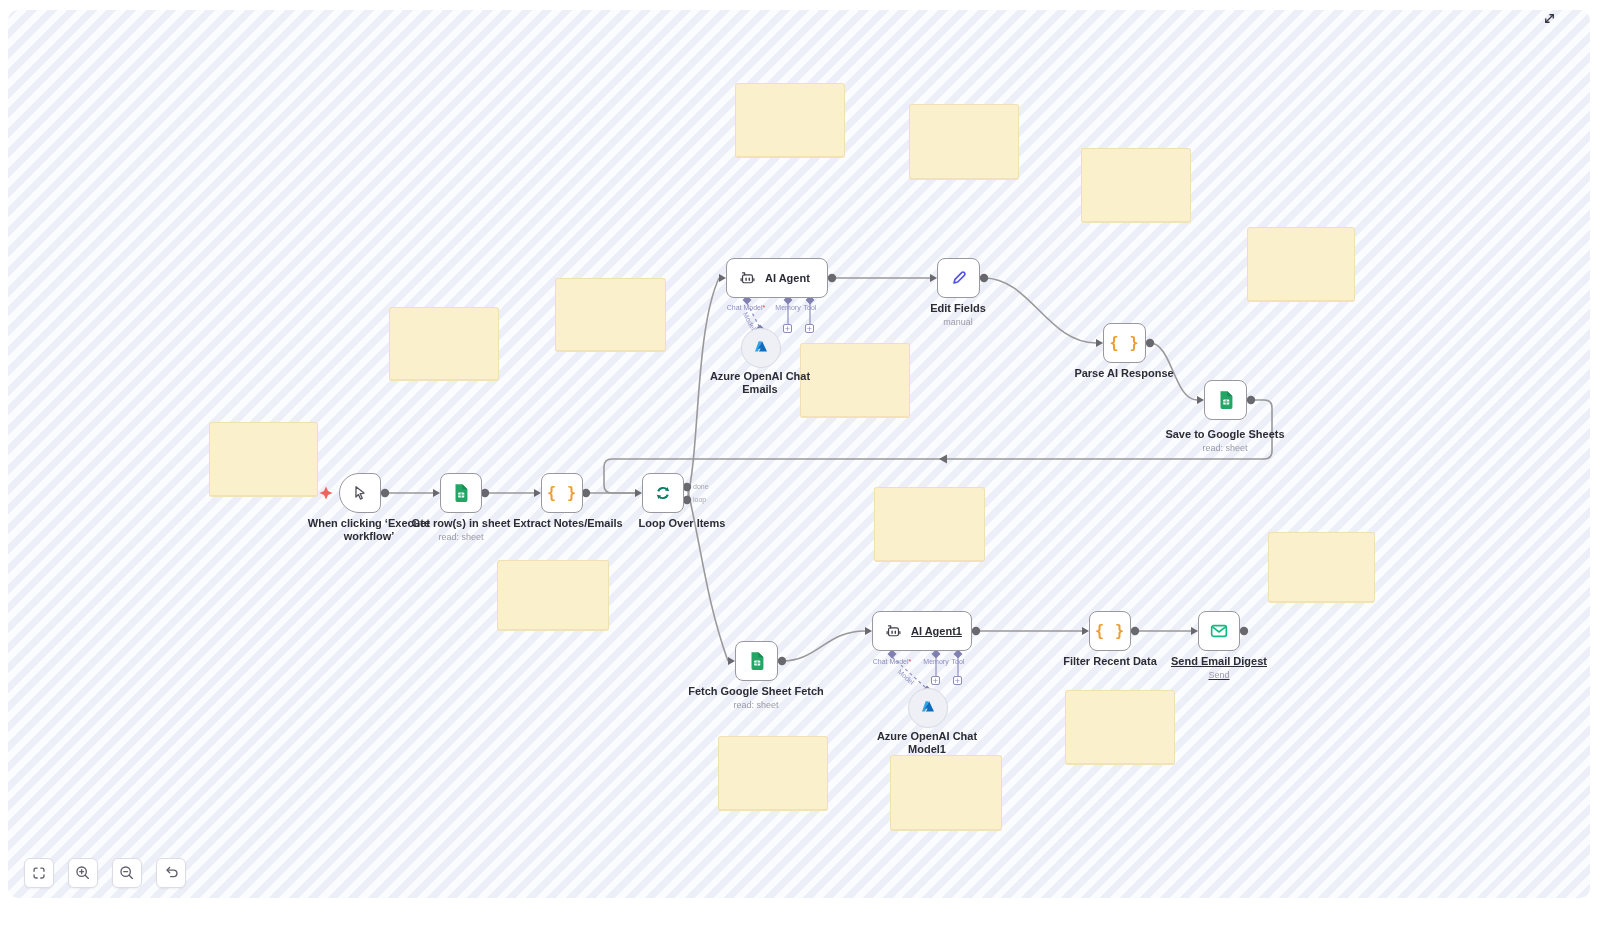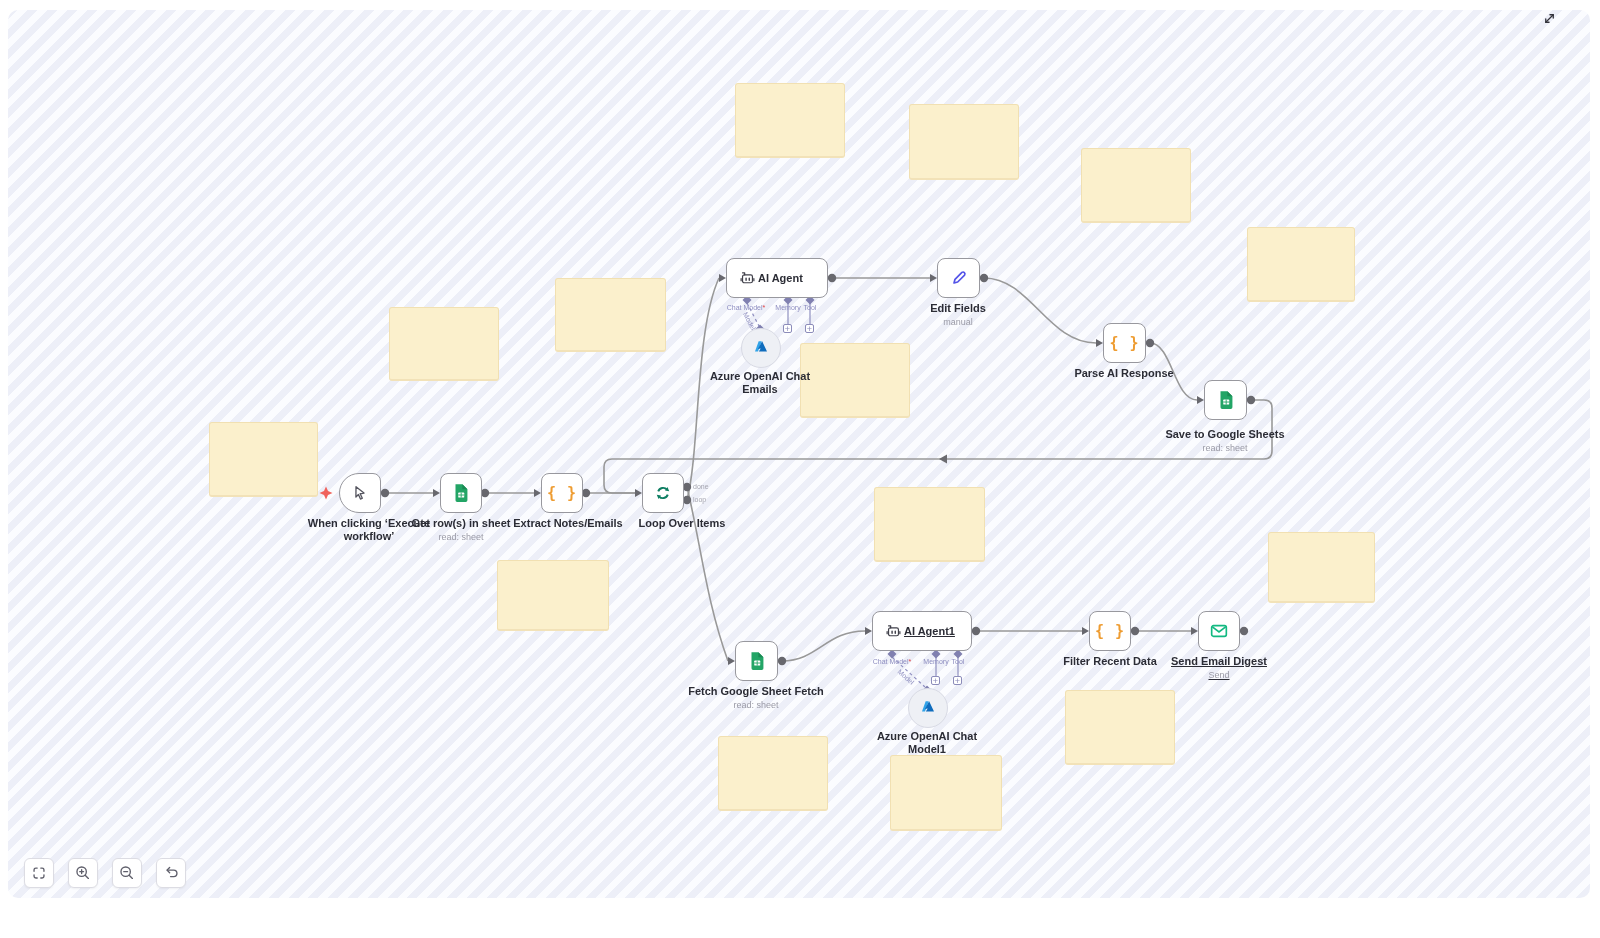--- a/index.html
+++ b/index.html
@@ -5,21 +5,21 @@
   html,body{margin:0;padding:0;width:1600px;height:938px;background:#ffffff;
     font-family:"Liberation Sans",sans-serif;overflow:hidden;}
   .canvas{position:absolute;left:8px;top:10px;width:1582px;height:888px;
     border-radius:10px;overflow:hidden;
     background:repeating-linear-gradient(135deg,#edeff8 0 7px,#fbfcff 7px 14px);}
   .world{position:absolute;left:-8px;top:-10px;width:1600px;height:938px;}
   .sticky{position:absolute;background:#fbf0cc;border:1px solid rgba(222,196,130,.35);
     border-bottom:2px solid #f2e2b8;border-radius:3px;}
   .node{position:absolute;background:#ffffff;border:1.6px solid #98989e;border-radius:8px;
     box-sizing:border-box;display:flex;align-items:center;justify-content:center;}
-  .node.agent{justify-content:flex-start;padding-left:12px;gap:2px;font-size:11px;
+  .node.agent{justify-content:flex-start;padding-left:12px;gap:9px;font-size:11px;
     font-weight:700;color:#2b2c35;}
   .node.trigger{border-radius:20px 8px 8px 20px;}
   .circle-node{position:absolute;width:38px;height:38px;border-radius:50%;
     background:#eef0f5;border:1px solid #d8dae4;display:flex;align-items:center;justify-content:center;}
   .nlabel{position:absolute;text-align:center;font-size:11px;font-weight:700;
     color:#2b2c35;line-height:1.22;}
   .nsub{font-size:9px;font-weight:400;color:#9a9aa6;margin-top:2px;}
   .plabel{position:absolute;font-size:7px;color:#8d8dc0;text-align:center;white-space:nowrap;}
   .req{color:#e03e3e;}
   .rotlabel{position:absolute;font-size:7px;color:#9090c0;transform-origin:left top;white-space:nowrap;}

